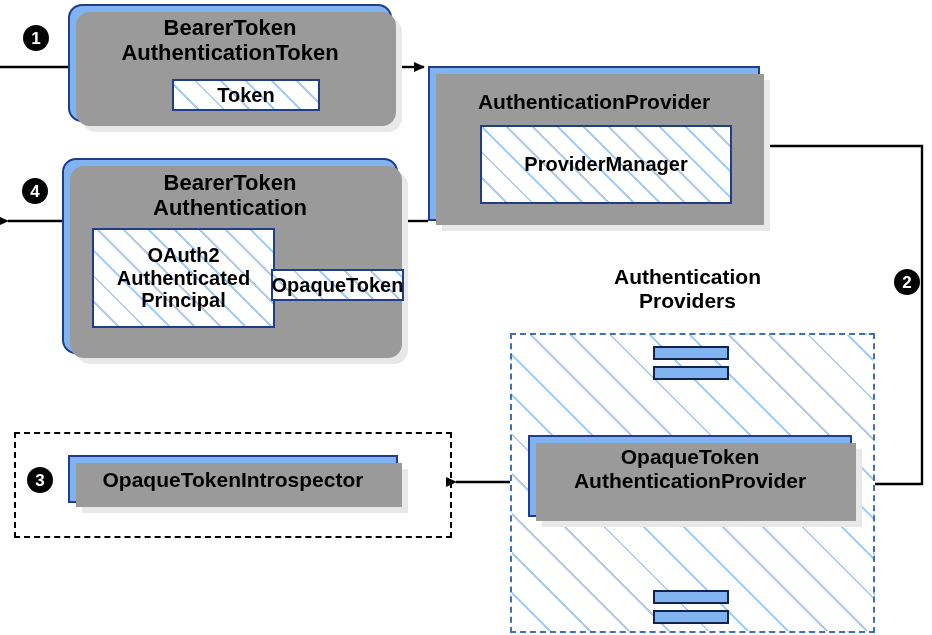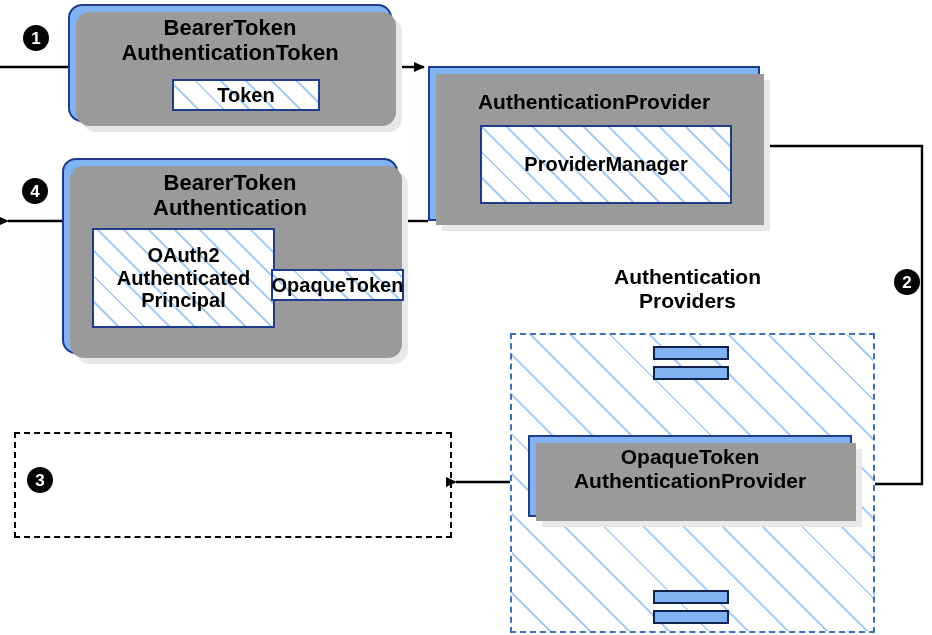--- a/index.html
+++ b/index.html
@@ -241,19 +241,22 @@
   </div>
   <div class="hatchbox" style="left:251px; top:269px; width:133px; height:32px; font-size:20px;">
     <span>OpaqueToken</span>
   </div>
 
   <div class="node" style="left:528px; top:435px; width:324px; height:82px; font-size:21px; padding-top:8px;">
     <span class="node-title">OpaqueToken
 AuthenticationProvider</span>
   </div>
 
+  <div class="node" style="left:68px; top:455px; width:330px; height:48px; font-size:21px; padding-top:11px;">
+    <span class="node-title">OpaqueTokenIntrospector</span>
+  </div>
 
   <div class="step" style="left:23px; top:25px;">1</div>
   <div class="step" style="left:894px; top:269px;">2</div>
   <div class="step" style="left:27px; top:467px;">3</div>
   <div class="step" style="left:22px; top:178px;">4</div>
 
 </div>
 
 </body></html>

